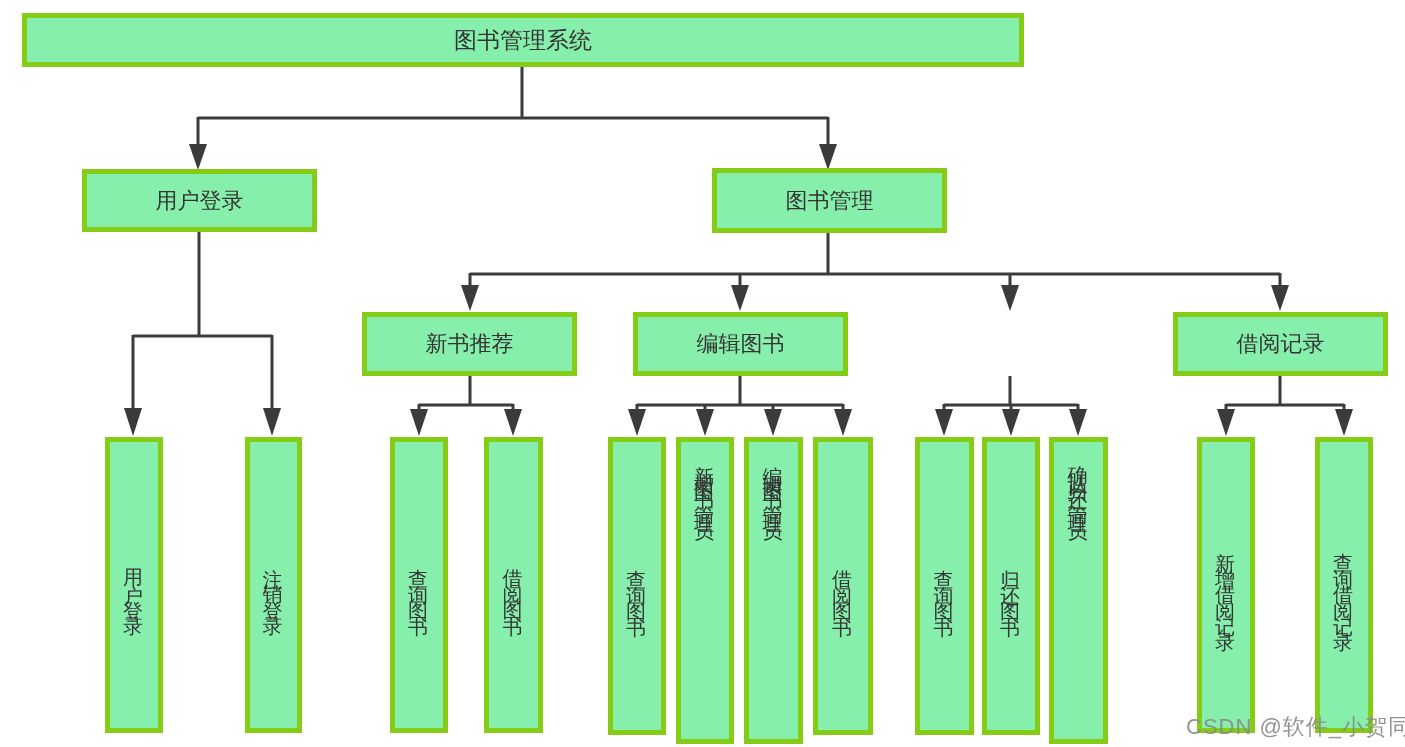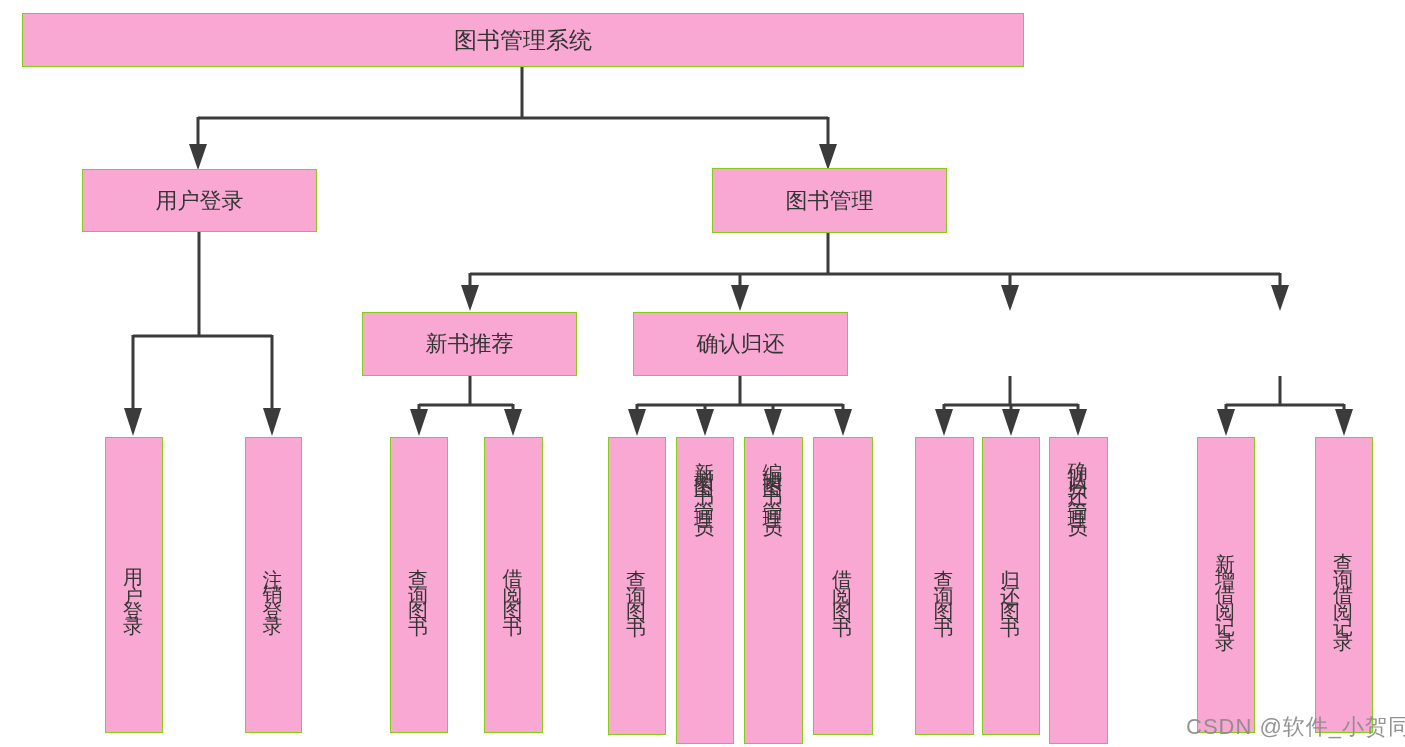--- a/index.html
+++ b/index.html
@@ -13,22 +13,22 @@
   }
   .connectors {
     position: absolute;
     left: 0; top: 0;
     width: 1405px; height: 747px;
     z-index: 1;
   }
   .node {
     position: absolute;
     box-sizing: border-box;
-    border: 1px solid #84cc16;
-    background: #f9a8d4;
+    border: 5px solid #84cc16;
+    background: #86efac;
     display: flex;
     align-items: center;
     justify-content: center;
     color: #343434;
     font-size: 22px;
     z-index: 2;
     white-space: nowrap;
   }
   .leaf {
     writing-mode: vertical-rl;
@@ -96,21 +96,22 @@
       <polygon points="1335,409 1353,409 1344,436"></polygon>
     </g>
   </svg>
 
   <div class="node" style="left:22px; top:13px; width:1002px; height:54px; font-size:23px;">图书管理系统</div>
 
   <div class="node" style="left:82px; top:169px; width:235px; height:63px;">用户登录</div>
   <div class="node" style="left:362px; top:312px; width:215px; height:64px;">新书推荐</div>
 
   <div class="node" style="left:712px; top:168px; width:235px; height:65px;">图书管理</div>
-  <div class="node" style="left:633px; top:312px; width:215px; height:64px;">确认归还</div>
+  <div class="node" style="left:633px; top:312px; width:215px; height:64px;">编辑图书</div>
+  <div class="node" style="left:1173px; top:312px; width:215px; height:64px;">借阅记录</div>
 
   <div class="node leaf" style="left:105px; top:437px; width:58px; height:296px;">用户登录</div>
   <div class="node leaf" style="left:245px; top:437px; width:57px; height:296px;">注销登录</div>
 
   <div class="node leaf" style="left:390px; top:437px; width:58px; height:296px;">查询图书</div>
   <div class="node leaf" style="left:484px; top:437px; width:59px; height:296px;">借阅图书</div>
 
   <div class="node leaf" style="left:608px; top:437px; width:58px; height:298px;">查询图书</div>
   <div class="node leaf leaf-long" style="left:676px; top:437px; width:58px; height:307px;">新增图书（管理员）</div>
   <div class="node leaf leaf-long" style="left:744px; top:437px; width:59px; height:307px;">编辑图书（管理员）</div>

